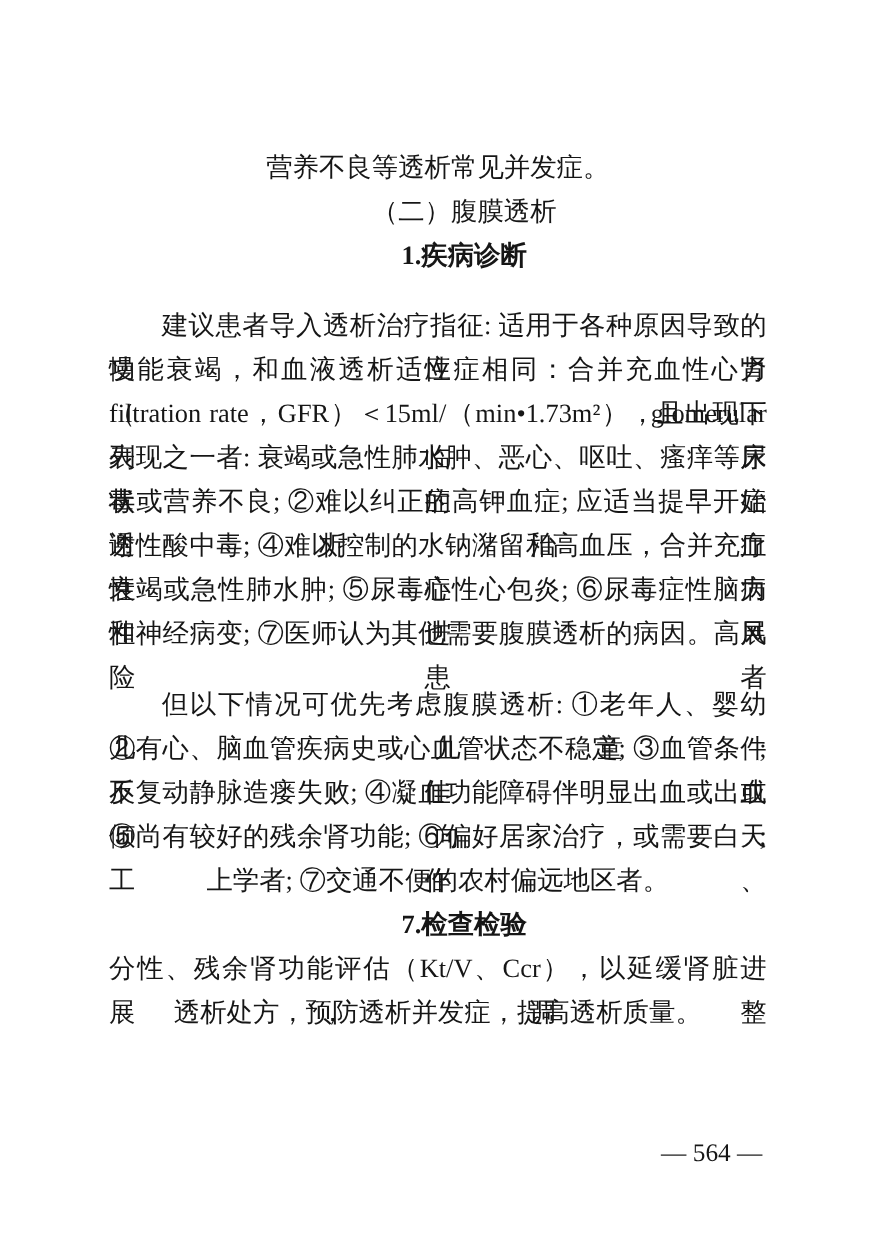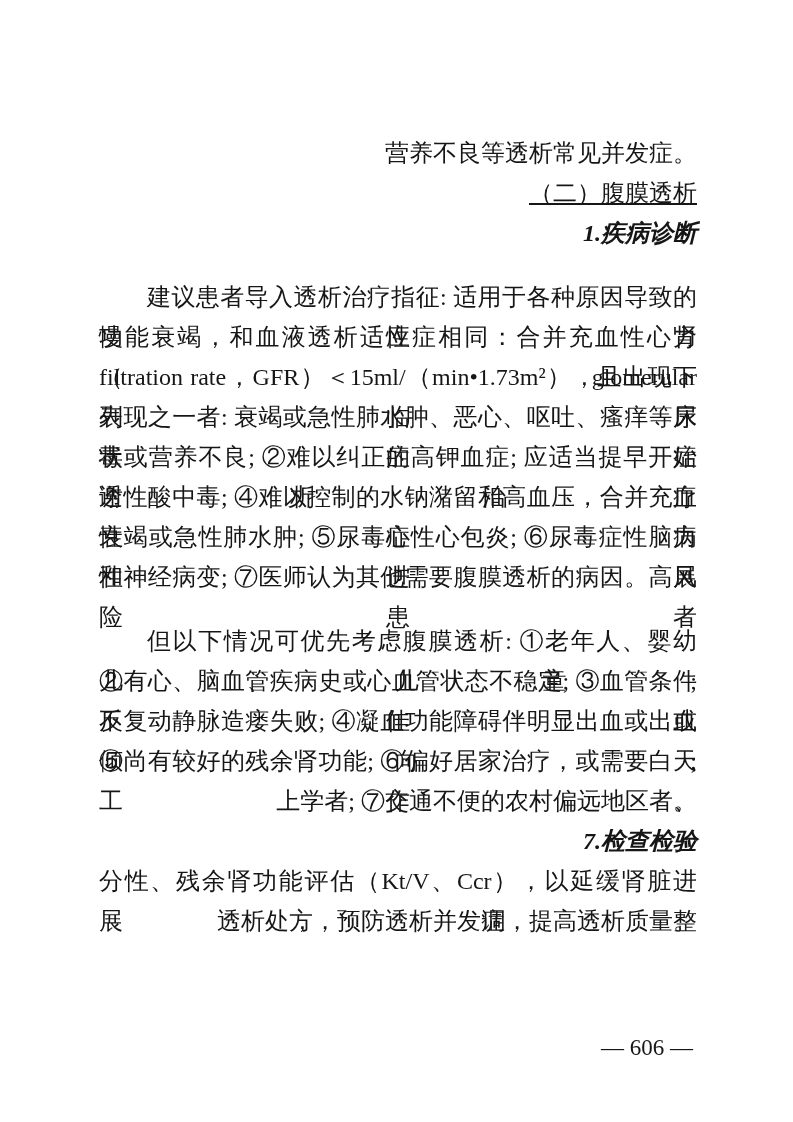--- a/index.html
+++ b/index.html
@@ -19,39 +19,37 @@
   .content {
     position: absolute;
     left: 99px;
     top: 133px;
     width: 598px;
   }
   .ln {
     height: 40px;
     line-height: 40px;
     font-size: 24px;
-    text-align: right;
+    text-align: center;
     color: inherit;
   }
   .ln.just {
     text-align: justify;
     text-align-last: justify;
   }
   .ln.indent {
     text-indent: 2em;
     margin-top: 24px;
   }
   .ln.head {
     font-weight: 700;
     text-indent: 2em;
-    font-style: italic;
   }
   .ln.sub {
     text-indent: 2em;
-    text-decoration: underline;
   }
   .pageno {
     position: absolute;
     top: 1028px;
     right: 100px;
     height: 40px;
     line-height: 40px;
     font-size: 23px;
     color: inherit;
   }
@@ -76,15 +74,15 @@
       <div class="ln just indent">但以下情况可优先考虑腹膜透析: ①老年人、婴幼儿、儿童;</div>
       <div class="ln just">②有心、脑血管疾病史或心血管状态不稳定; ③血管条件不佳或</div>
       <div class="ln just">反复动静脉造瘘失败; ④凝血功能障碍伴明显出血或出血倾向;</div>
       <div class="ln just">⑤尚有较好的残余肾功能; ⑥偏好居家治疗，或需要白天工作、</div>
       <div class="ln">上学者; ⑦交通不便的农村偏远地区者。</div>
       <div class="ln head">7.检查检验</div>
       <div class="ln just">分性、残余肾功能评估（Kt/V、Ccr），以延缓肾脏进展，调整</div>
       <div class="ln">透析处方，预防透析并发症，提高透析质量。</div>
     </div>
   <div class="pageno">
-    <span>— 606 —</span>
+    <span>— 564 —</span>
   </div>
 </div>
 
 </body></html>

